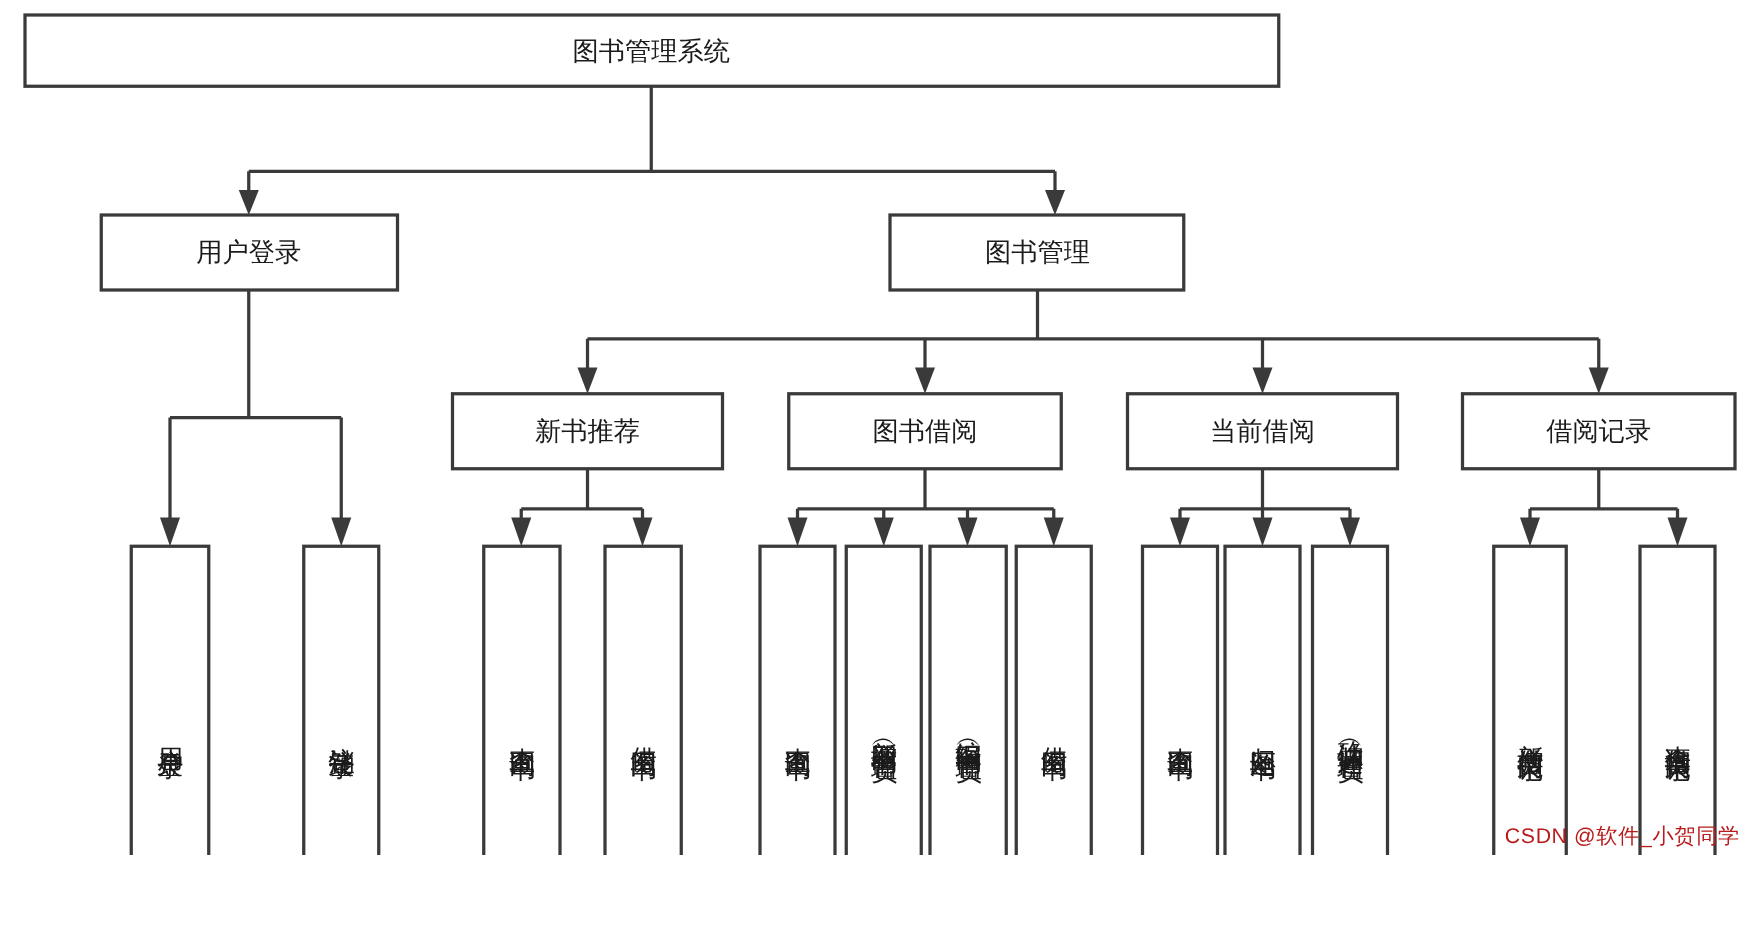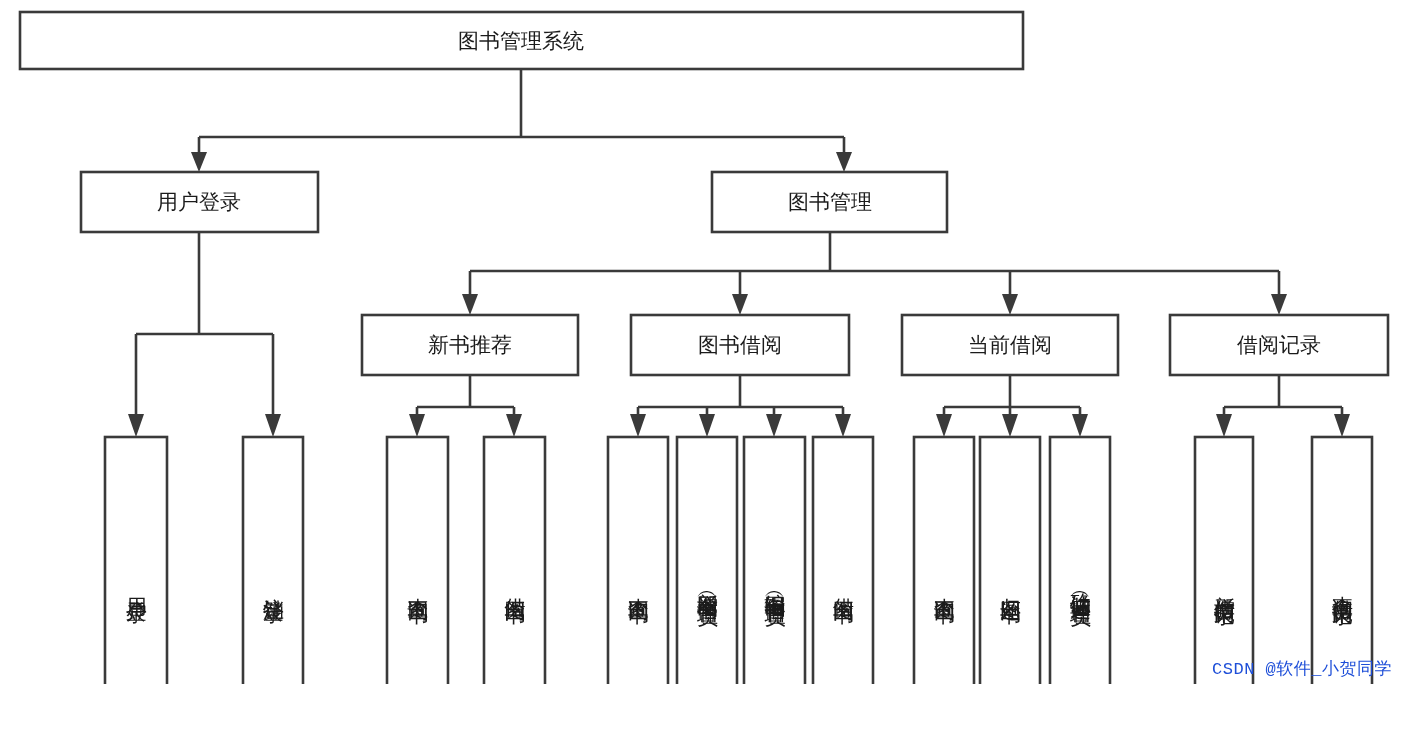--- a/index.html
+++ b/index.html
@@ -58,23 +58,23 @@
     line-height: 1.18;
     letter-spacing: 2px;
     color: #1b1b1b;
     white-space: nowrap;
     pointer-events: none;
   }
   .watermark {
     position: absolute;
     right: 13px;
     bottom: 4px;
-    font-family: Liberation Mono, monospace;
+    font-family: Liberation Sans, sans-serif;
     font-size: 17px;
-    color: #1d4ed8;
+    color: #b91c1c;
     letter-spacing: 0.5px;
     white-space: nowrap;
   }
 </style>
 </head>
 <body>
 
 <div id="diagram-root">
 
   <svg class="tree-canvas" viewBox="0 0 1405 747">

